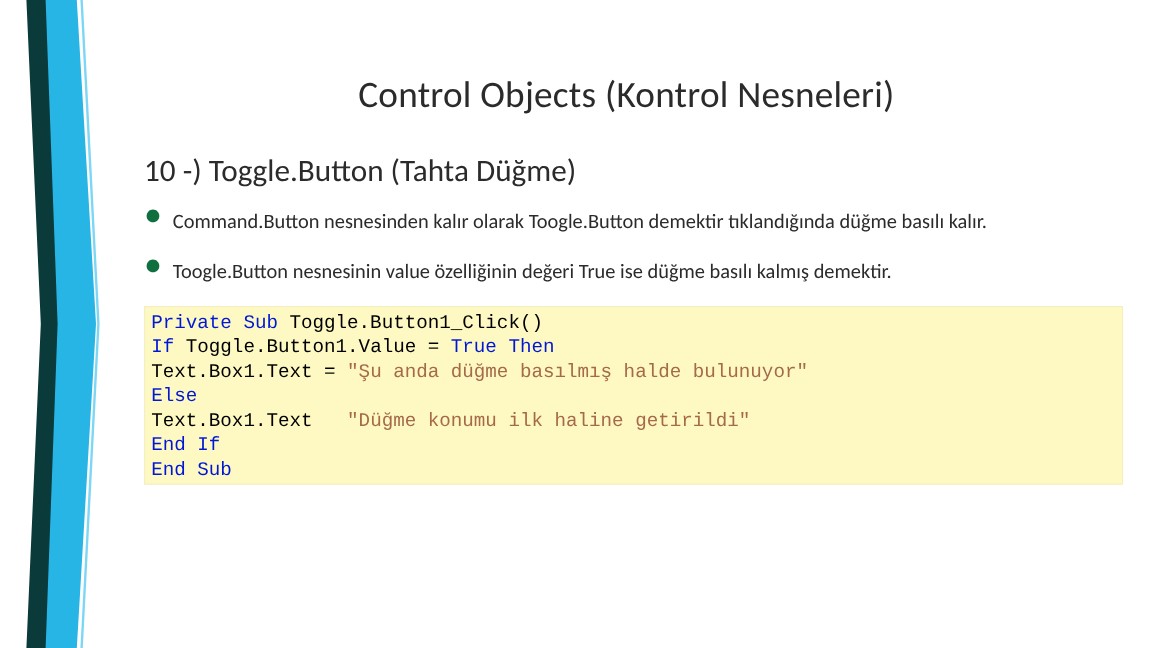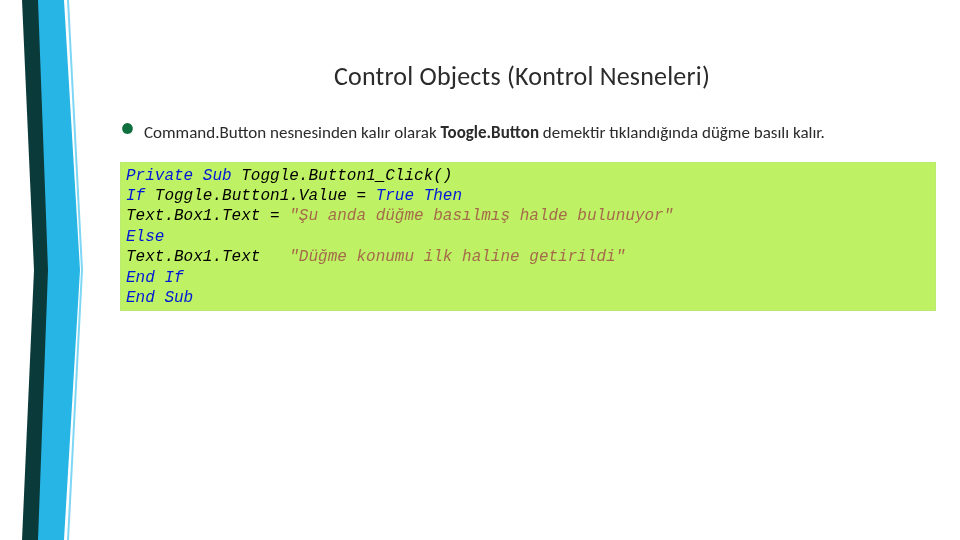--- a/index.html
+++ b/index.html
@@ -33,21 +33,21 @@
     position: absolute;
     left: 0;
     top: 0;
     width: 960px;
     height: 540px;
     box-sizing: border-box;
     padding: 60px 36px 20px 120px;
   }
 
   .title {
-    font-size: 26px;
+    font-size: 31px;
     font-weight: 400;
     text-align: center;
     margin: 0 0 28px 0;
     letter-spacing: 0.2px;
   }
 
   .subtitle {
     font-size: 26px;
     font-weight: 400;
     margin: 0 0 14px 0;
@@ -63,29 +63,28 @@
   .bullet::before {
     content: "•";
     position: absolute;
     left: 0;
     top: -8px;
     color: #0f6f3e;
     font-size: 30px;
     line-height: 1;
   }
 
-  .bold { font-weight: 700; }
+  .bold { font-weight: 400; }
 
   .codebox {
     margin: 8px 0 12px 0;
     width: 816px;
-    background: #bef264;
+    background: #fef9c3;
     box-sizing: border-box;
     box-shadow: 0 0 0 1px rgba(180,180,180,0.15) inset;
-    font-style: italic;
   }
   .codebox pre {
     margin: 0;
     padding: 4px 6px 2px 6px;
     font-family: "Courier New", Courier, monospace;
     font-size: 16px;
     line-height: 1.28;
     white-space: pre-wrap;
     color: #000;
   }
@@ -104,25 +103,29 @@
     <polygon points="38,0 64,0 80,270 64,540 38,540 48,270" fill="#27b5e6"></polygon>
 
     <polyline points="68,0 82,270 68,540" fill="none" stroke="#7ed6f5" stroke-width="2"></polyline>
   </svg>
 </div>
 
 <div class="inner">
 
   <h1 class="title">Control Objects (Kontrol Nesneleri)</h1>
 
+  <h2 class="subtitle">10 -) Toggle.Button (Tahta Düğme)</h2>
 
   <p class="bullet">
     <span>Command.Button nesnesinden kalır olarak </span><span class="bold">Toogle.Button</span><span> demektir tıklandığında düğme basılı kalır.</span>
   </p>
 
+  <p class="bullet">
+    <span>Toogle.Button nesnesinin value özelliğinin değeri True ise düğme basılı kalmış demektir.</span><span class="bold"></span><span></span>
+  </p>
 
   <div class="codebox">
 <pre><span class="kw">Private Sub </span><span class="tok">Toggle.Button1_Click()</span>
 <span class="kw">If </span><span class="tok">Toggle.Button1.Value = </span><span class="kw">True Then</span>
 <span class="tok">Text.Box1.Text = </span><span class="str">"Şu anda düğme basılmış halde bulunuyor"</span>
 <span class="kw">Else</span>
 <span class="tok">Text.Box1.Text   </span><span class="str">"Düğme konumu ilk haline getirildi"</span>
 <span class="kw">End If</span>
 <span class="kw">End Sub</span></pre>
   </div>

